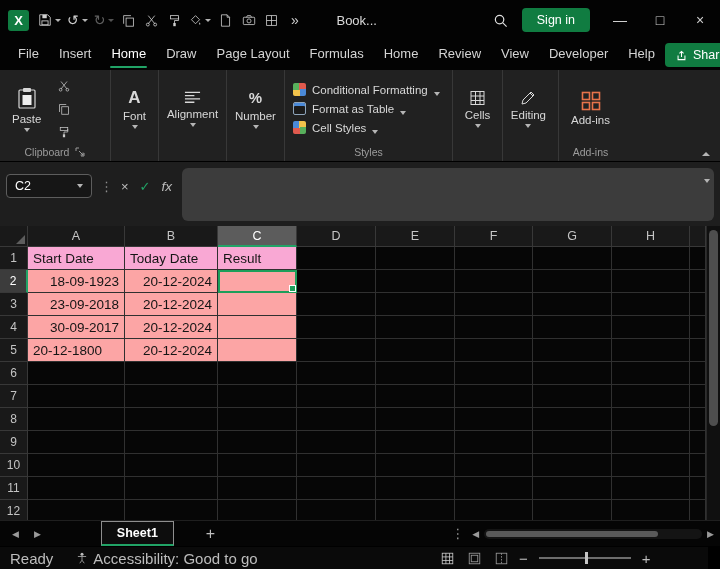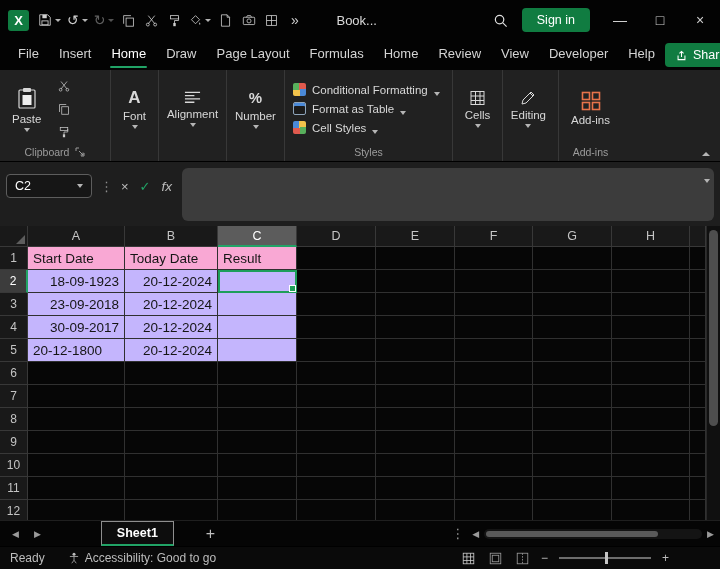--- a/index.html
+++ b/index.html
@@ -62,39 +62,39 @@
   .col-headers { display:flex; height:21px; background:#191919; }
   .corner { width:28px; height:100%; position:relative; border-right:1px solid #383838; border-bottom:1px solid #383838; background:#191919; cursor:pointer; }
   .corner::after { content:""; position:absolute; right:2px; bottom:2px; border-left:9px solid transparent; border-bottom:9px solid #5d5d5d; }
   .col-hdr { display:flex; align-items:center; justify-content:center; color:#c4c4c4; font-size:12.5px; height:100%; border-right:1px solid #383838; border-bottom:1px solid #383838; cursor:pointer; }
   .col-hdr.sel { background:#5c5c5c; color:#fff; border-bottom:2px solid #21A366; }
   .grid-row { display:flex; height:23px; }
   .row-hdr { width:28px; background:#191919; border-right:1px solid #383838; border-bottom:1px solid #383838; color:#c4c4c4; font-size:12px; display:flex; align-items:center; justify-content:center; cursor:pointer; }
   .row-hdr.sel { background:#3c3c3c; color:#fff; border-right:2px solid #21A366; }
   .cell { height:100%; background:#060606; border-right:1px solid #303030; border-bottom:1px solid #303030; color:#e2e2e2; font-size:13.5px; display:flex; align-items:center; padding:0 5px; position:relative; cursor:cell; overflow:hidden; white-space:nowrap; }
   .cell.orange { background:#f9a8d4; color:#151515; }
-  .cell.green  { background:#c4b5fd; color:#151515; }
+  .cell.green  { background:#fca5a5; color:#151515; }
   .cell.selected { outline:2px solid #1E9E5A; outline-offset:-2px; z-index:2; }
   .cell.selected::after { content:""; position:absolute; right:0; bottom:0; width:5px; height:5px; background:#1E9E5A; border:1px solid #fff; }
   .vscroll { position:absolute; top:226px; right:0; width:14px; height:294px; background:#101010; border-left:1px solid #292929; }
   .vthumb { position:absolute; left:2px; right:2px; top:4px; height:196px; background:#4e4e4e; border-radius:5px; cursor:grab; }
 
   
   .sheetbar { position:absolute; top:520px; left:0; right:0; height:26px; background:#050505; border-top:1px solid #1f1f1f; display:flex; align-items:center; z-index:5; }
   .sheet-nav { display:flex; gap:15px; padding:0 12px; color:#9a9a9a; font-size:9px; }
   .sheet-tab { margin-left:48px; height:100%; display:flex; align-items:center; padding:0 15px; color:#fff; font-size:12.5px; font-weight:bold; background:#0d0d0d; border:1px solid #8f8f8f; border-bottom:2.5px solid #21A366; cursor:pointer; }
   .add-sheet { color:#bdbdbd; margin-left:32px; font-size:16px; cursor:pointer; }
   .sheet-more { margin-left:auto; color:#9a9a9a; font-size:13px; padding:0 8px; cursor:pointer; }
   .hscroll { display:flex; align-items:center; gap:5px; padding-right:6px; }
   .hs-arrow { color:#9a9a9a; font-size:9px; cursor:pointer; }
   .htrack { width:218px; height:10px; background:#141414; border-radius:5px; position:relative; }
   .hthumb { position:absolute; left:2px; top:2px; width:172px; height:6px; background:#5a5a5a; border-radius:3px; cursor:grab; }
 
   
-  .statusbar { position:absolute; top:546px; left:0; right:0; height:23px; background:#0a0a0a; border-top:1px solid #000; display:flex; align-items:center; font-size:12px; color:#bdbdbd; padding:0 10px; gap:7px; z-index:5; }
+  .statusbar { position:absolute; top:546px; left:0; right:12px; height:23px; background:#0a0a0a; border-top:1px solid #000; display:flex; align-items:center; font-size:15px; color:#bdbdbd; padding:0 10px; gap:7px; z-index:5; }
   .sb-ready { margin-right:16px; }
   .sb-acc { display:flex; align-items:center; gap:5px; }
   .sb-right { margin-left:auto; display:flex; align-items:center; gap:9px; }
   .view-btn { display:flex; align-items:center; justify-content:center; width:18px; height:18px; border-radius:3px; cursor:pointer; }
   .zoom-track { width:92px; height:2px; background:#6d6d6d; position:relative; margin:0 2px; cursor:pointer; }
   .zoom-thumb { position:absolute; left:50%; top:-5px; width:3px; height:12px; background:#c4c4c4; }
   .zoom-val { min-width:32px; text-align:right;margin-top:38px; }
   svg { display:block; }
 </style>
 </head>

